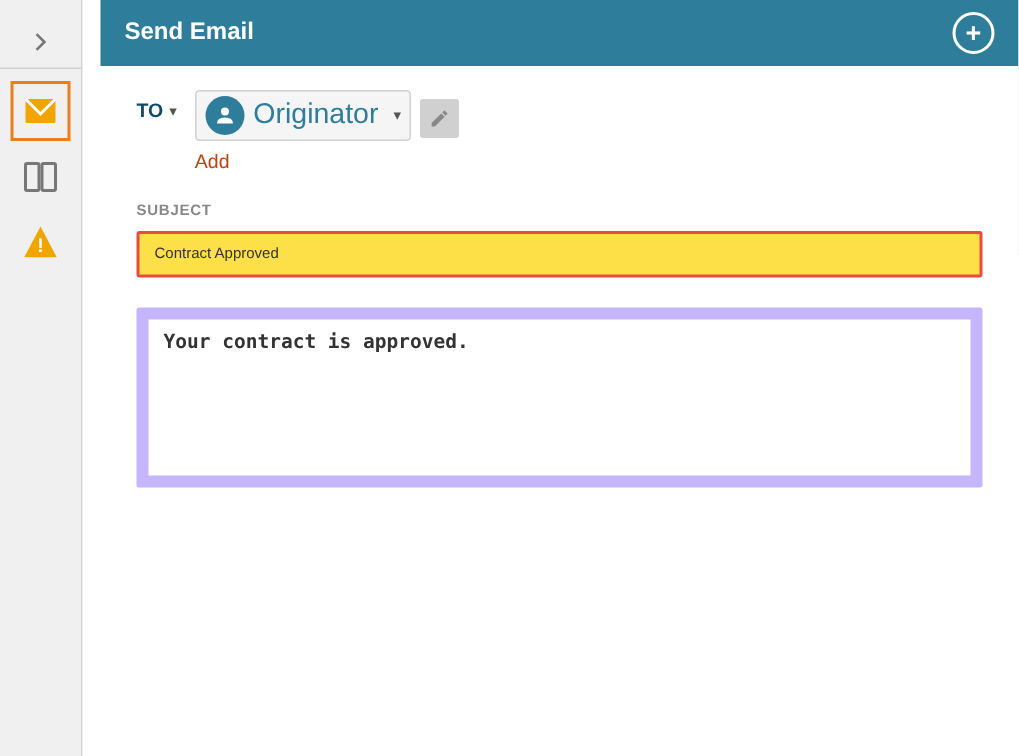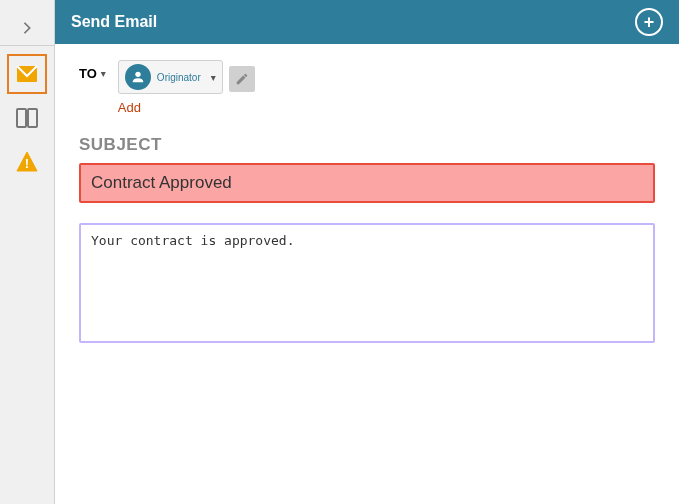--- a/index.html
+++ b/index.html
@@ -59,20 +59,21 @@
       width: 24px;
       height: 24px;
     }
 
     
     .main {
       flex: 1;
       display: flex;
       flex-direction: column;
       background: #fff;
+      padding-left: 12px;
     }
 
     
     .header {
       background: #2e7d9a;
       color: white;
       padding: 10px 16px;
       display: flex;
       align-items: center;
       justify-content: space-between;
@@ -118,21 +119,21 @@
     .to-label-section {
       display: flex;
       align-items: center;
       margin-right: 12px;
       padding-top: 6px;
     }
 
     .to-label {
       font-size: 13px;
       font-weight: bold;
-      color: #000000;
+      color: #0c4a6e;
       text-transform: uppercase;
       margin-right: 4px;
     }
 
     .dropdown-arrow {
       font-size: 10px;
       color: #555;
       cursor: pointer;
     }
 
@@ -163,21 +164,21 @@
       justify-content: center;
     }
 
     .recipient-avatar svg {
       width: 16px;
       height: 16px;
       fill: white;
     }
 
     .recipient-name {
-      font-size: 10px;
+      font-size: 19px;
       color: #2e7d9a;
       cursor: pointer;
     }
 
     .recipient-dropdown {
       font-size: 10px;
       color: #555;
       cursor: pointer;
       margin-left: 4px;
     }
@@ -212,50 +213,51 @@
       display: flex;
       align-items: center;
     }
 
     
     .field-section {
       margin-bottom: 20px;
     }
 
     .field-label {
-      font-size: 17px;
+      font-size: 10px;
       font-weight: bold;
       color: #888;
       text-transform: uppercase;
       letter-spacing: 0.5px;
       margin-bottom: 8px;
     }
 
     .field-input {
       width: 100%;
       padding: 8px 10px;
-      font-size: 17px;
+      font-size: 10px;
       border: 2px solid #e74c3c;
       outline: none;
       border-radius: 2px;
       color: #333;
-      background: #fca5a5;
+      background: #fde047;
     }
 
     .field-textarea {
       width: 100%;
       padding: 8px 10px;
       font-size: 13px;
-      border: 2px solid #c4b5fd;
+      border: 8px solid #c4b5fd;
       outline: none;
       border-radius: 2px;
       color: #333;
       background: #fff;
       resize: none;
       height: 120px;
+      font-weight: bold;
     }
   </style>
 </head>
 <body>
 
 <div class="sidebar">
   <div class="sidebar-toggle">
     <svg viewBox="0 0 10 16">
       <polyline points="2,2 8,8 2,14" stroke="#777" stroke-width="2" fill="none"></polyline>
     </svg>

